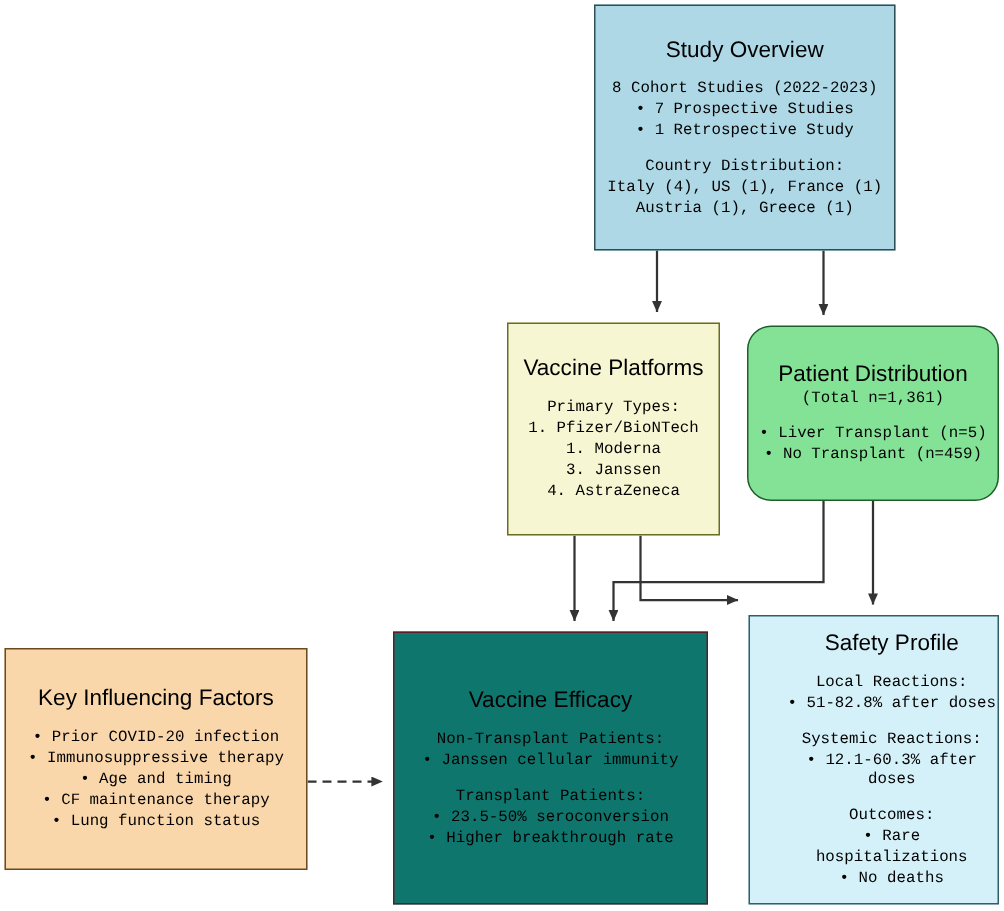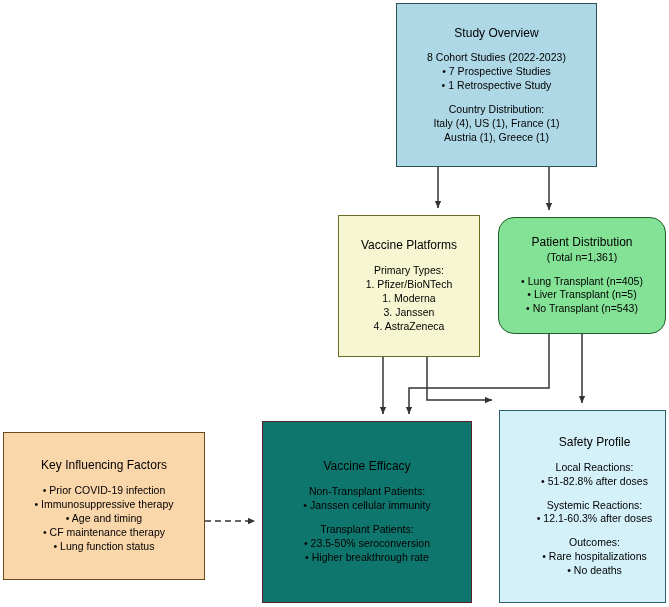--- a/index.html
+++ b/index.html
@@ -13,22 +13,22 @@
   svg.edges{position:absolute;left:0;top:0;width:669px;height:607px;pointer-events:none;}
   .node{
     position:absolute;box-sizing:border-box;
     border:1.6px solid #2b2b2b;
     display:flex;flex-direction:column;align-items:center;justify-content:center;
     text-align:center;
     line-height:1.32;
     font-size:10.5px;
     letter-spacing:0.02px;
   }
-  .node .title{font-size:12px;margin:0;}
-  .node .blk{margin:0;}
+  .node .title{font-size:15px;margin:0;}
+  .node .blk{margin:0;font-family:Liberation Mono, monospace;}
   .node .gap{height:10px;}
 
   
   #node-study-overview{left:396px;top:3px;width:201px;height:164px;background:#aed8e6;border-color:#2f4f57;}
   #node-vaccine-platforms{left:338px;top:215px;width:142px;height:142px;background:#f7f6d2;border-color:#6b6b22;}
   #node-patient-distribution{left:498px;top:217px;width:168px;height:117px;background:#84e296;border-color:#1e5e2a;border-radius:16px;}
   #node-vaccine-efficacy{left:262px;top:421px;width:210px;height:182px;background:#0f766e;border-color:#5c1f2a;}
   #node-safety-profile{left:499px;top:410px;width:167px;height:193px;background:#d4f1f9;border-color:#2f5f6b;padding-left:24px;}
   #node-key-factors{left:3px;top:432px;width:202px;height:148px;background:#fad6ab;border-color:#6b4a1f;}
 </style>
@@ -78,23 +78,22 @@
     <div class="blk">1. Pfizer/BioNTech</div>
     <div class="blk">1. Moderna</div>
     <div class="blk">3. Janssen</div>
     <div class="blk">4. AstraZeneca</div>
   </div>
 
   <div class="node" id="node-patient-distribution">
     <div class="title">Patient Distribution</div>
     <div class="blk">(Total n=1,361)</div>
     <div class="gap"></div>
-    <div class="blk">• Lung Transplant (n=405)</div>
     <div class="blk">• Liver Transplant (n=5)</div>
-    <div class="blk">• No Transplant (n=543)</div>
+    <div class="blk">• No Transplant (n=459)</div>
   </div>
 
   <div class="node" id="node-vaccine-efficacy">
     <div class="title">Vaccine Efficacy</div>
     <div class="gap"></div>
     <div class="blk">Non-Transplant Patients:</div>
     <div class="blk">• Janssen cellular immunity</div>
     <div class="gap"></div>
     <div class="blk">Transplant Patients:</div>
     <div class="blk">• 23.5-50% seroconversion</div>
@@ -111,20 +110,20 @@
     <div class="blk">• 12.1-60.3% after doses</div>
     <div class="gap"></div>
     <div class="blk">Outcomes:</div>
     <div class="blk">• Rare hospitalizations</div>
     <div class="blk">• No deaths</div>
   </div>
 
   <div class="node" id="node-key-factors">
     <div class="title">Key Influencing Factors</div>
     <div class="gap"></div>
-    <div class="blk">• Prior COVID-19 infection</div>
+    <div class="blk">• Prior COVID-20 infection</div>
     <div class="blk">• Immunosuppressive therapy</div>
     <div class="blk">• Age and timing</div>
     <div class="blk">• CF maintenance therapy</div>
     <div class="blk">• Lung function status</div>
   </div>
 
 </div>
 
 </body></html>

